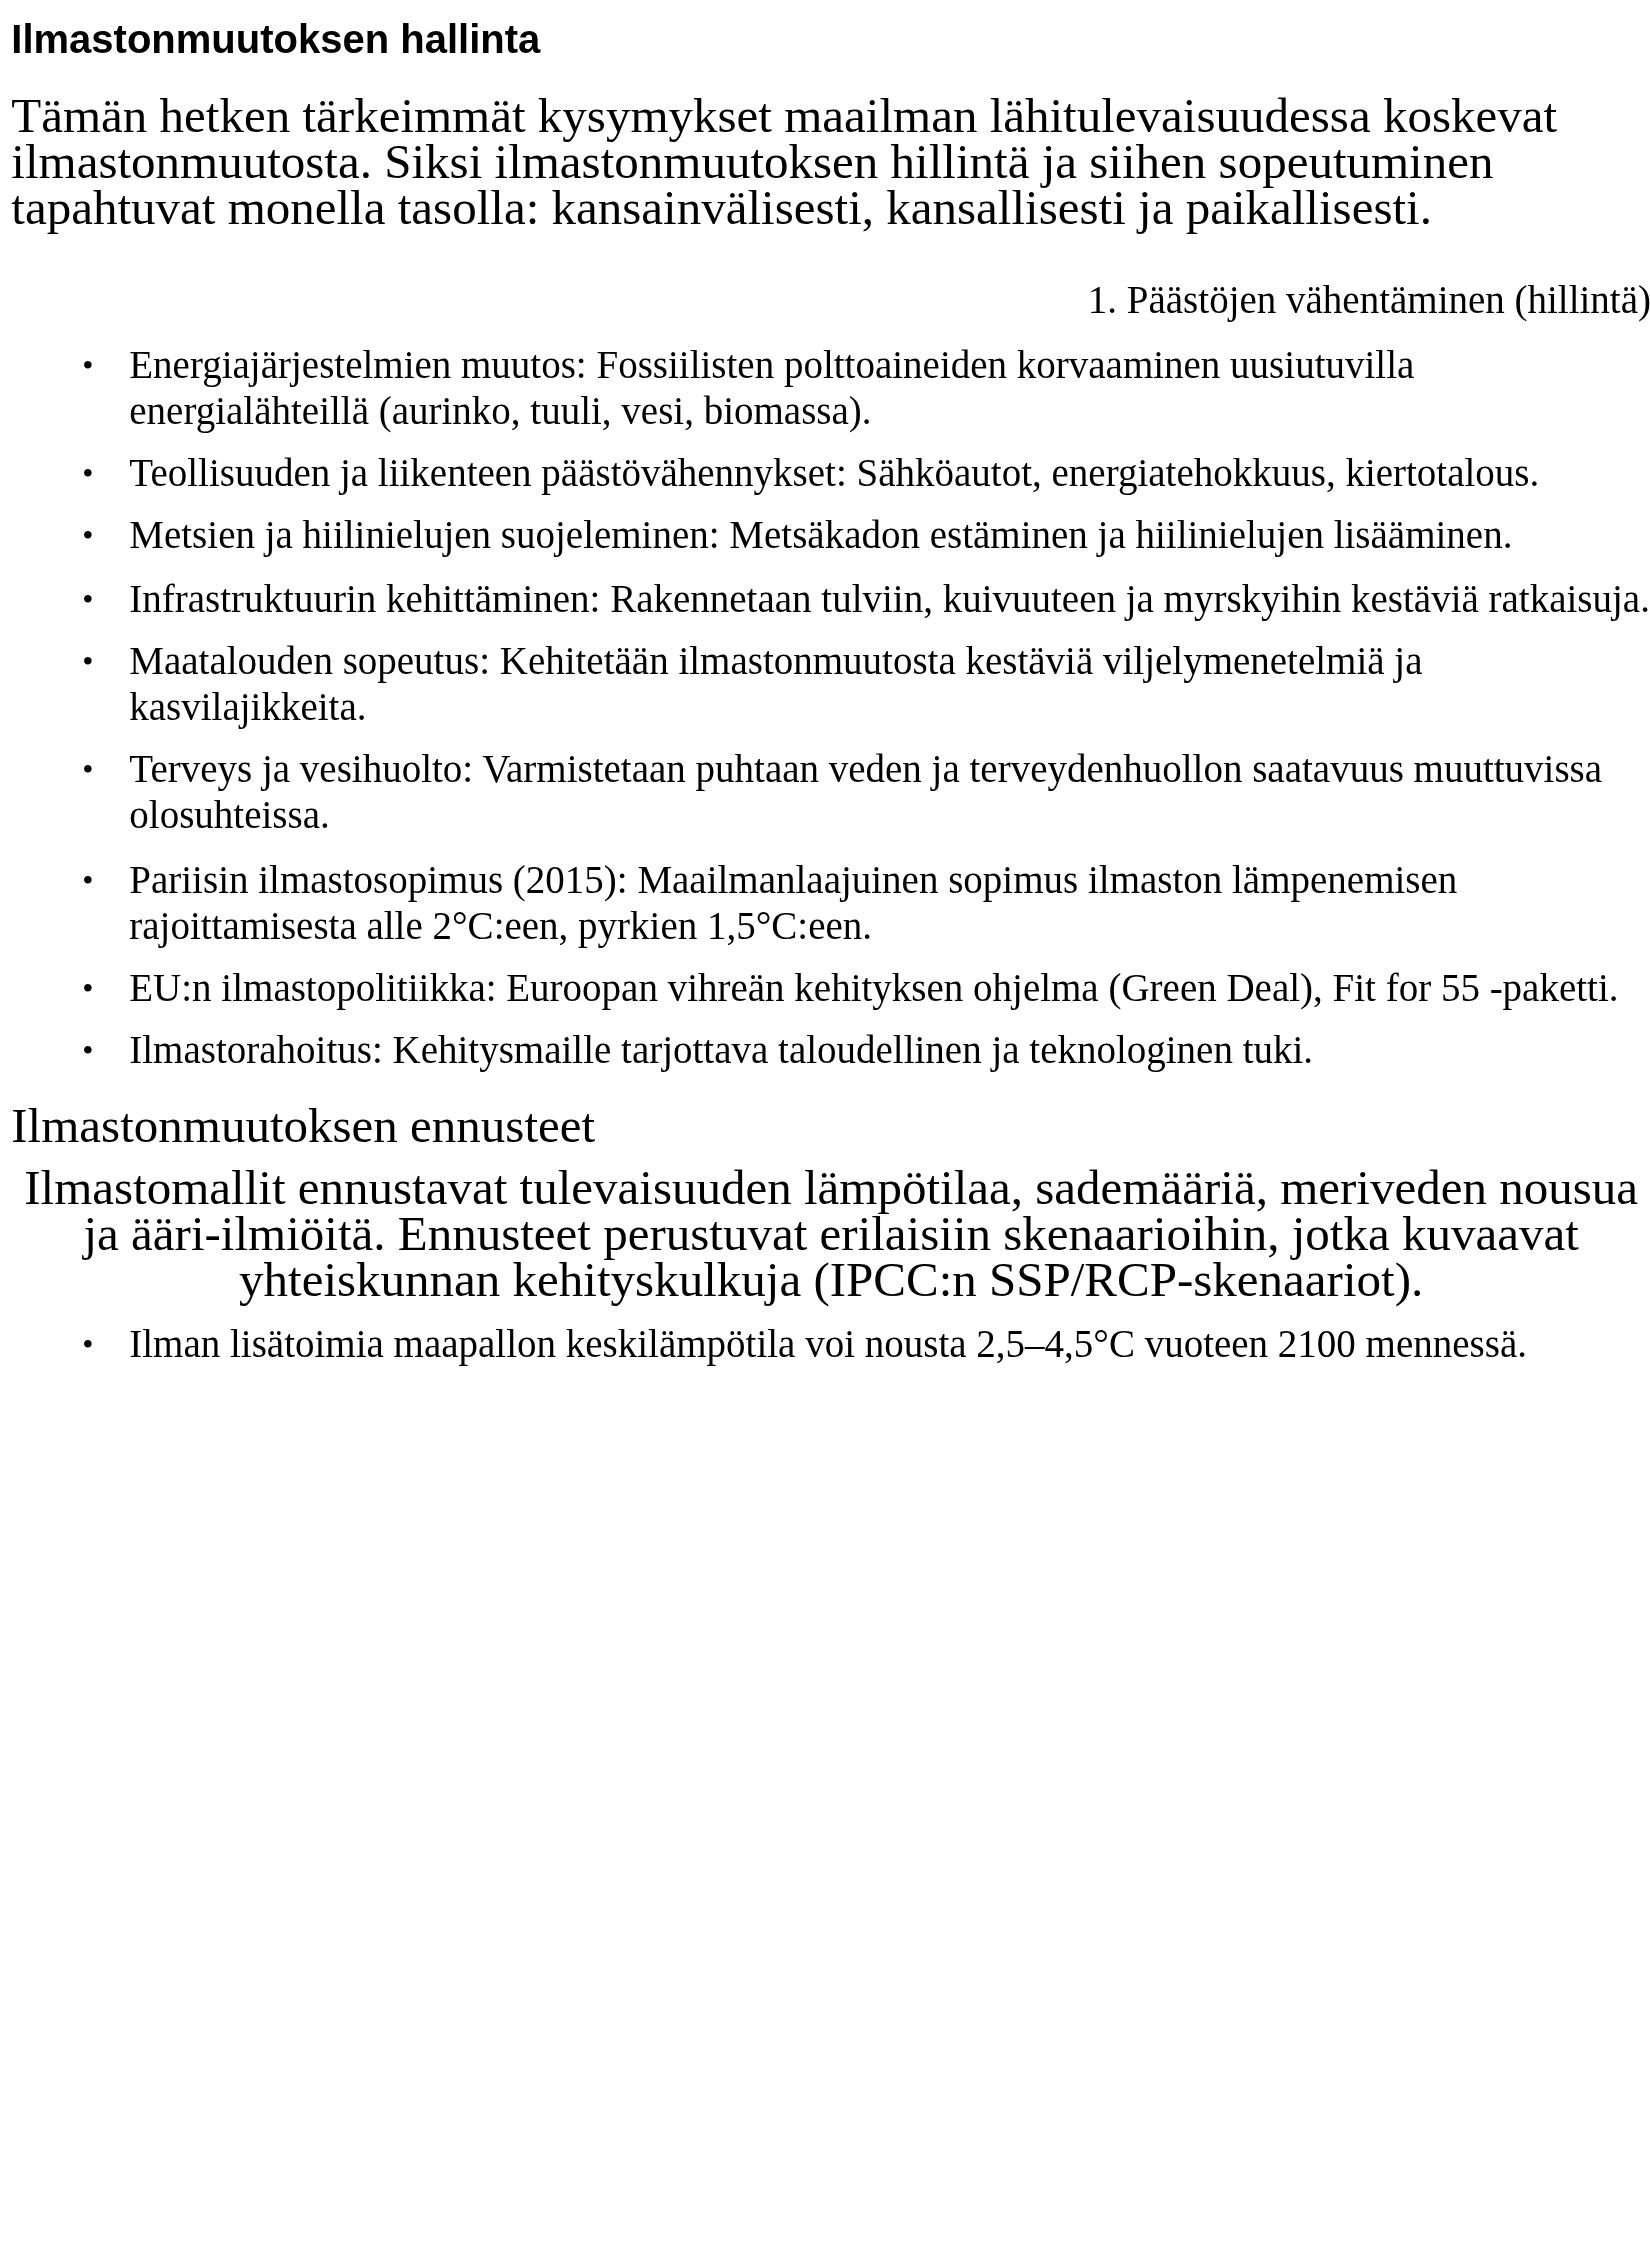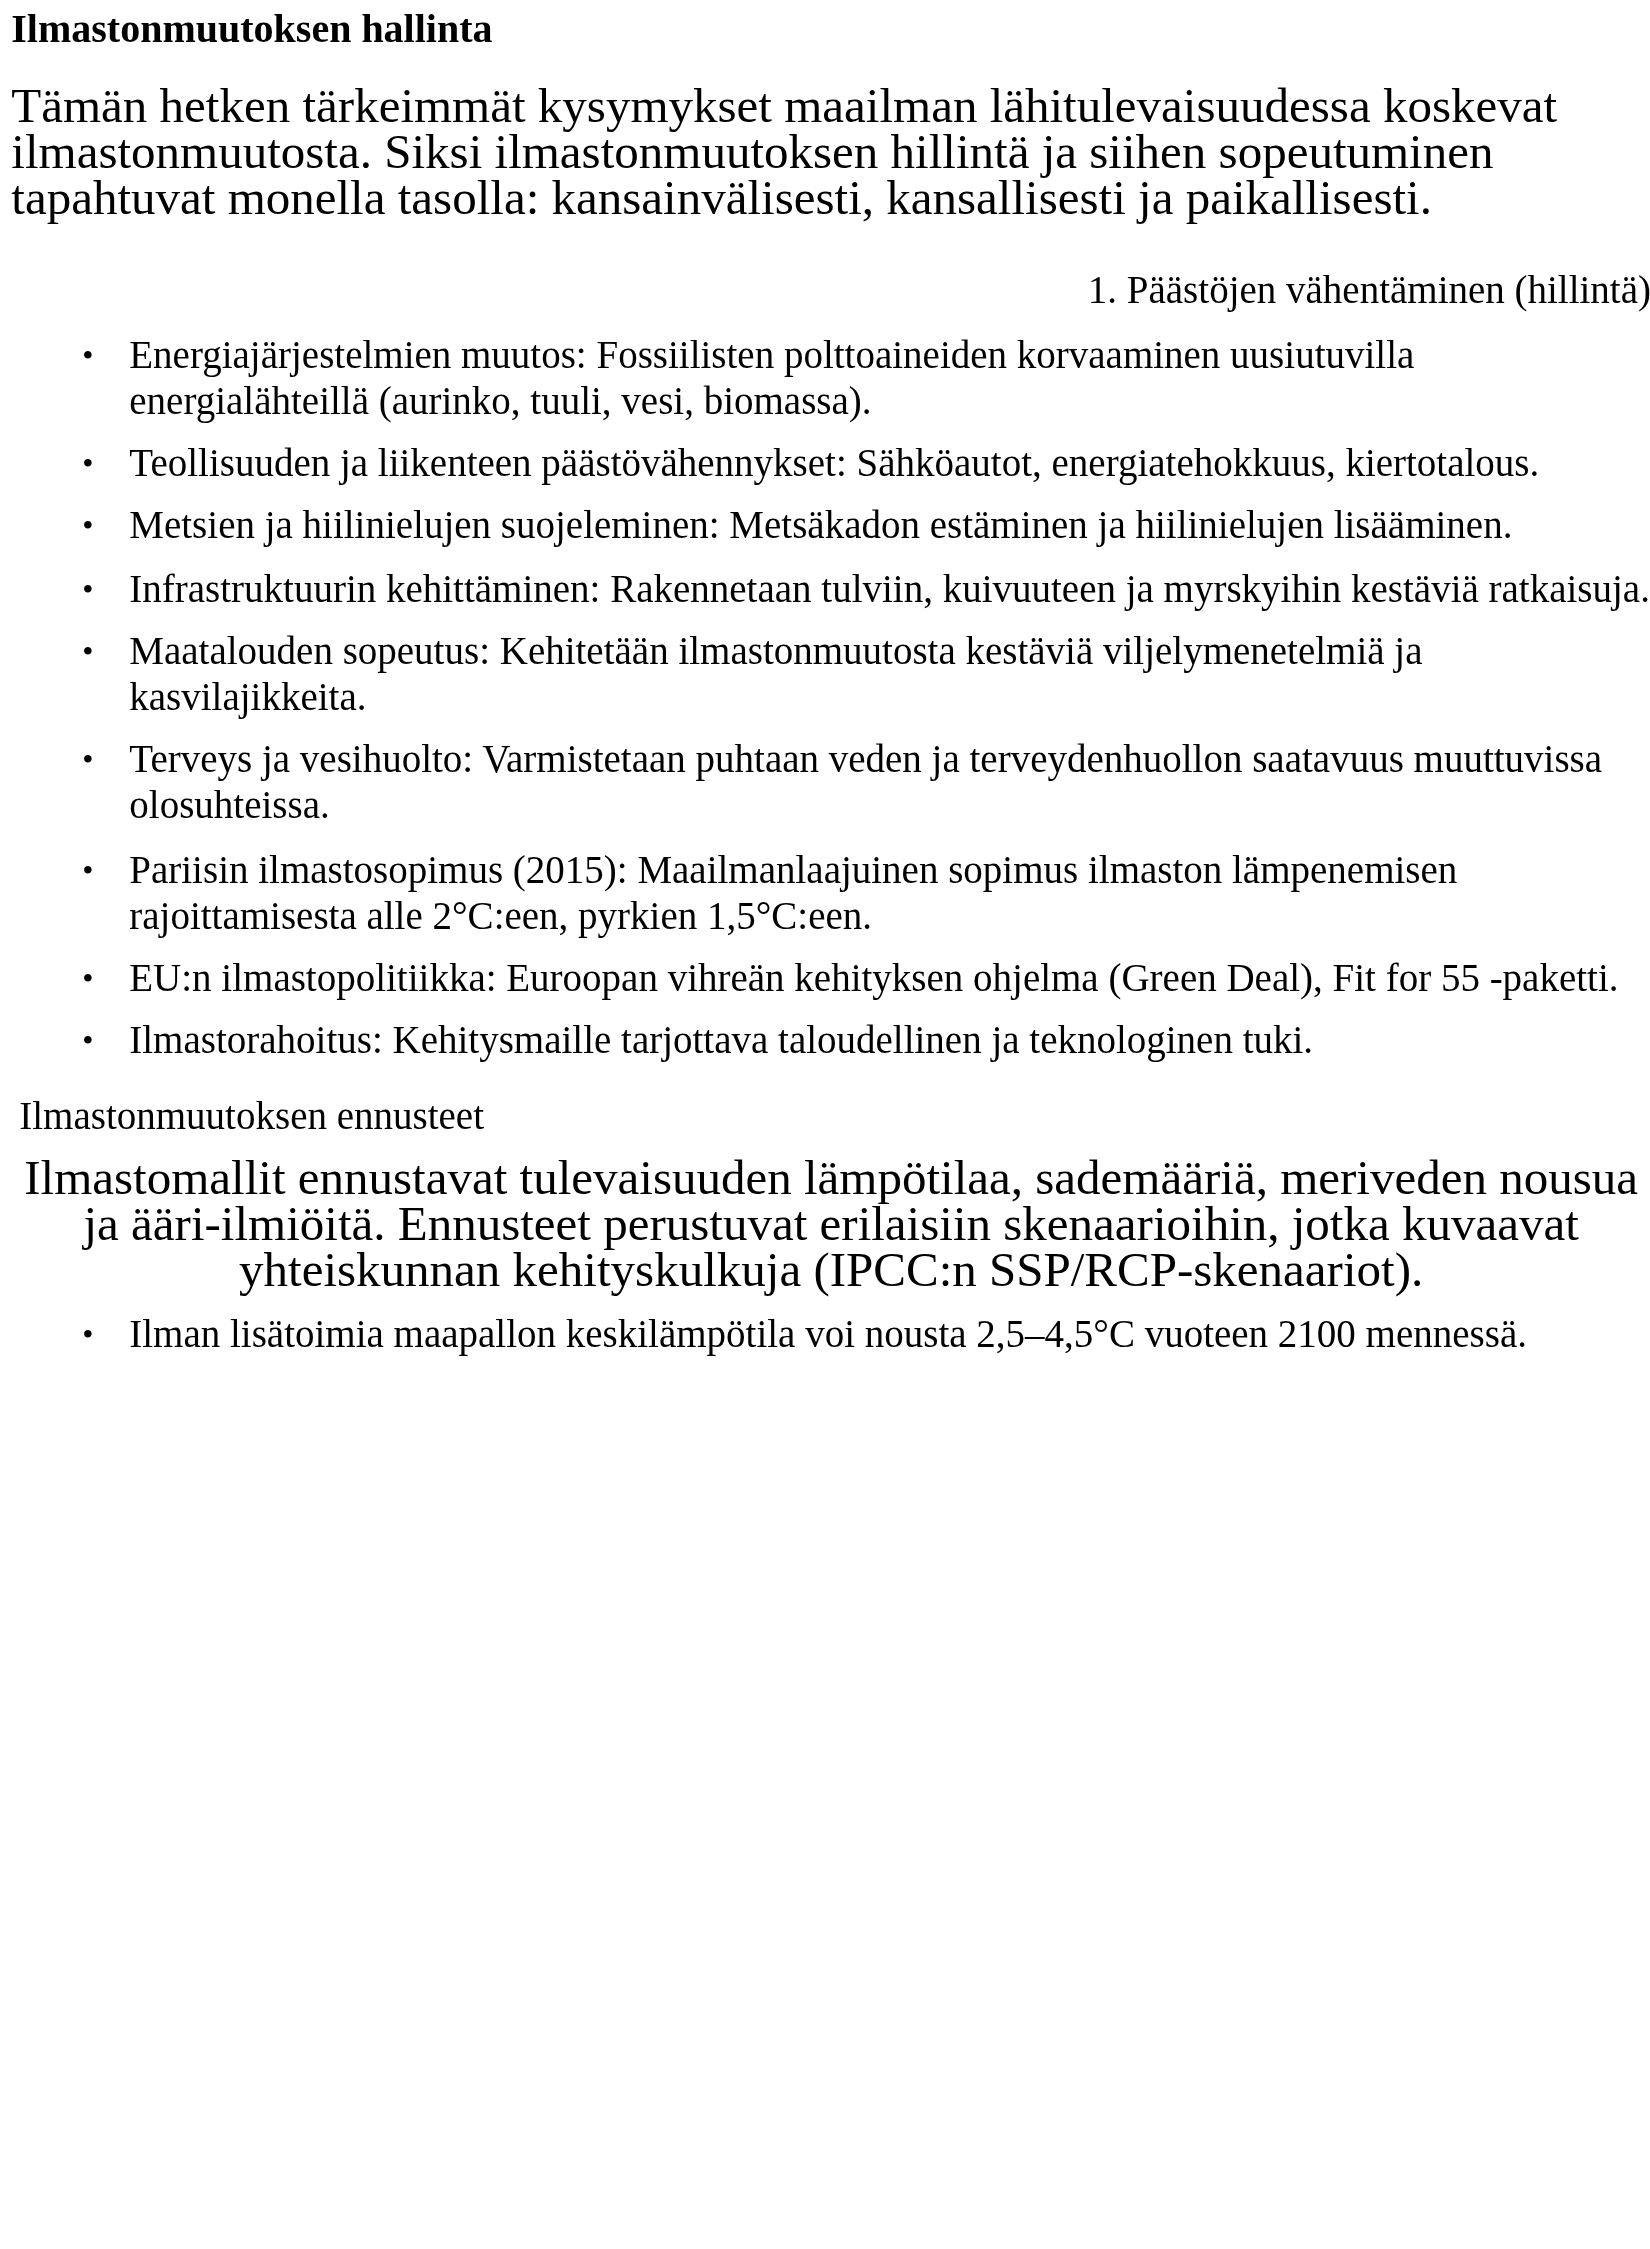--- a/index.html
+++ b/index.html
@@ -12,42 +12,42 @@
     height: 2250px;
     overflow: hidden;
     font-family: "Liberation Serif", "DejaVu Serif", serif;
     color: #000000;
   }
   .page {
     position: relative;
     padding: 0 0 0 11.3px;
   }
   .title {
-    font-family: Liberation Serif, serif;
+    font-family: Liberation Sans, sans-serif;
     font-weight: bold;
     font-size: 40px;
     line-height: 48px;
     margin: 0;
-    padding-top: 5px;
+    padding-top: 15px;
   }
   .para {
     font-size: 49px;
     line-height: 46px;
     margin: 30px 0 0 0;
   }
   .section-head {
     font-size: 39px;
     line-height: 46px;
     margin: 46px 0 0 0;
     text-align: right;
   }
   .sub-head {
-    font-size: 39px;
+    font-size: 49px;
     line-height: 46px;
-    margin: 46px 0 0 8px;
+    margin: 46px 0 0 0;
   }
   ul.bullets {
     list-style: none;
     margin: 18.5px 0 0 0;
     padding: 0;
   }
   ul.bullets li {
     position: relative;
     padding-left: 118px;
     font-size: 39px;

